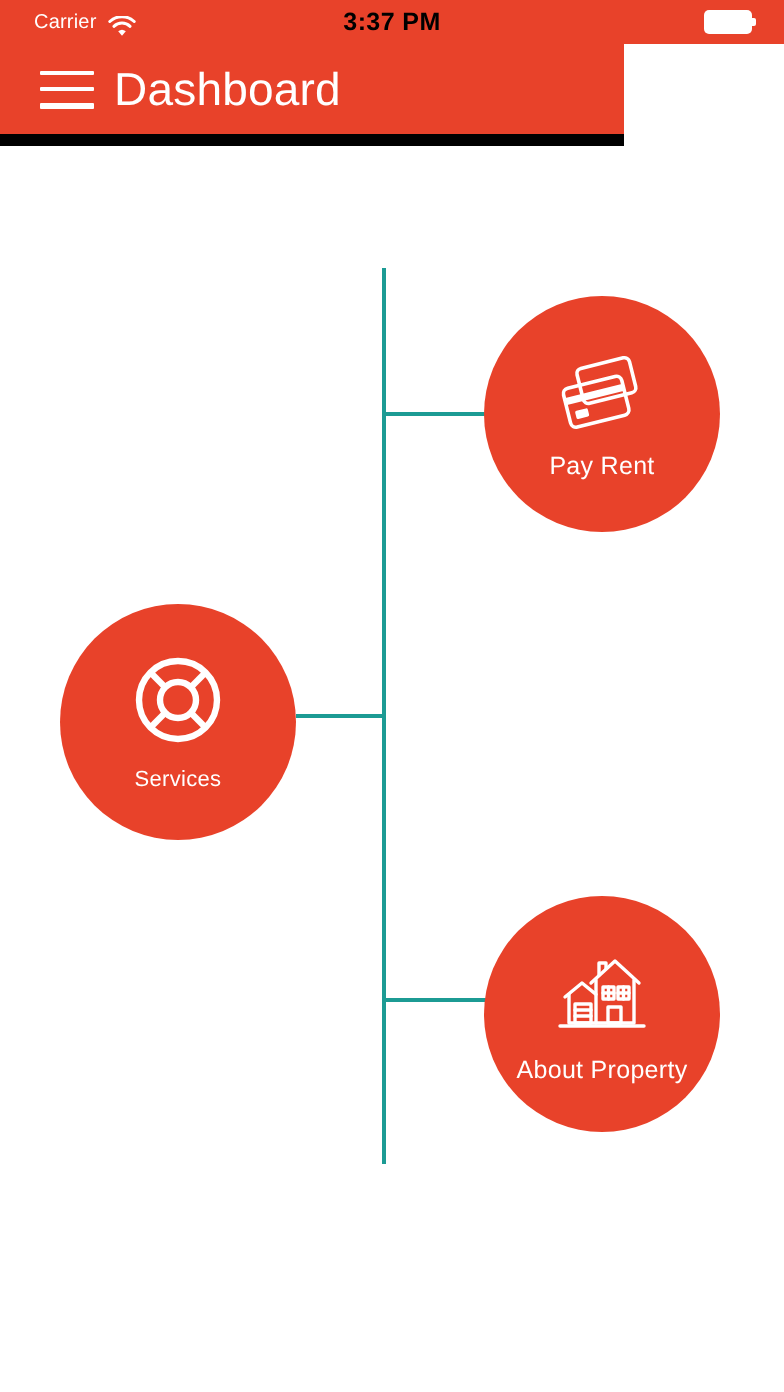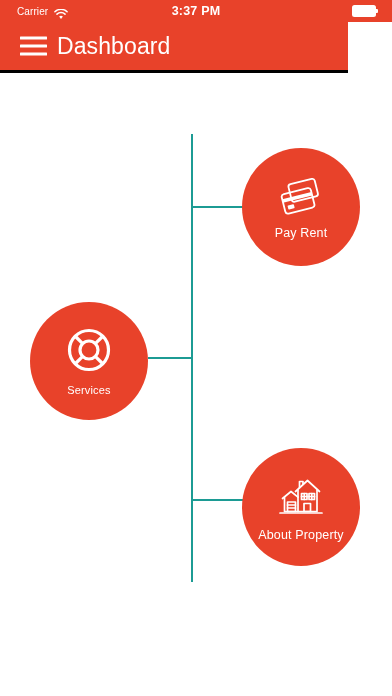--- a/index.html
+++ b/index.html
@@ -18,37 +18,37 @@
     background:var(--brand,#E8422A);
     display:flex; align-items:center;
   }
   .sb-left { position:absolute; left:17px; top:0; height:22px; display:flex; align-items:center; gap:6px; }
   .sb-carrier { color:#fff; font-size:10px; letter-spacing:.1px; }
   .sb-wifi { display:block; width:14px; height:11px; }
   .sb-center {
     position:absolute; left:0; right:0; top:0; height:22px;
     display:flex; align-items:center; justify-content:center;
   }
-  .sb-time { color:#ffffff; font-size:12.5px; font-weight:bold; letter-spacing:.2px; }
+  .sb-time { color:#000000; font-size:12.5px; font-weight:bold; letter-spacing:.2px; }
   .sb-right { position:absolute; right:14px; top:0; height:22px; display:flex; align-items:center; }
   .battery { position:relative; width:26px; height:12px; }
   .battery .shell {
     position:absolute; left:0; top:0; width:24px; height:12px;
     border-radius:2.5px; background:#ffffff;
   }
   .battery .nub {
     position:absolute; right:0; top:4px; width:2px; height:4px;
     border-radius:0 1px 1px 0; background:#ffffff;
   }
 
   
   .navbar {
-    position:absolute; left:0; top:22px; width:348px; height:51px;
+    position:absolute; left:0; top:22px; width:312px; height:51px;
     background:var(--brand,#E8422A);
-    border-bottom:3px solid #000000;
+    border-bottom:6px solid #000000;
     display:flex; align-items:center;
   }
   .hamburger {
     position:absolute; left:20px; top:50%; transform:translateY(-50%);
     width:27px; height:19px; cursor:pointer;
     display:flex; flex-direction:column; justify-content:space-between;
   }
   .hamburger i { display:block; width:100%; height:2.6px; background:#fff; border-radius:.5px; }
   .nav-title {
     position:absolute; left:57px; top:50%; transform:translateY(-50%);

